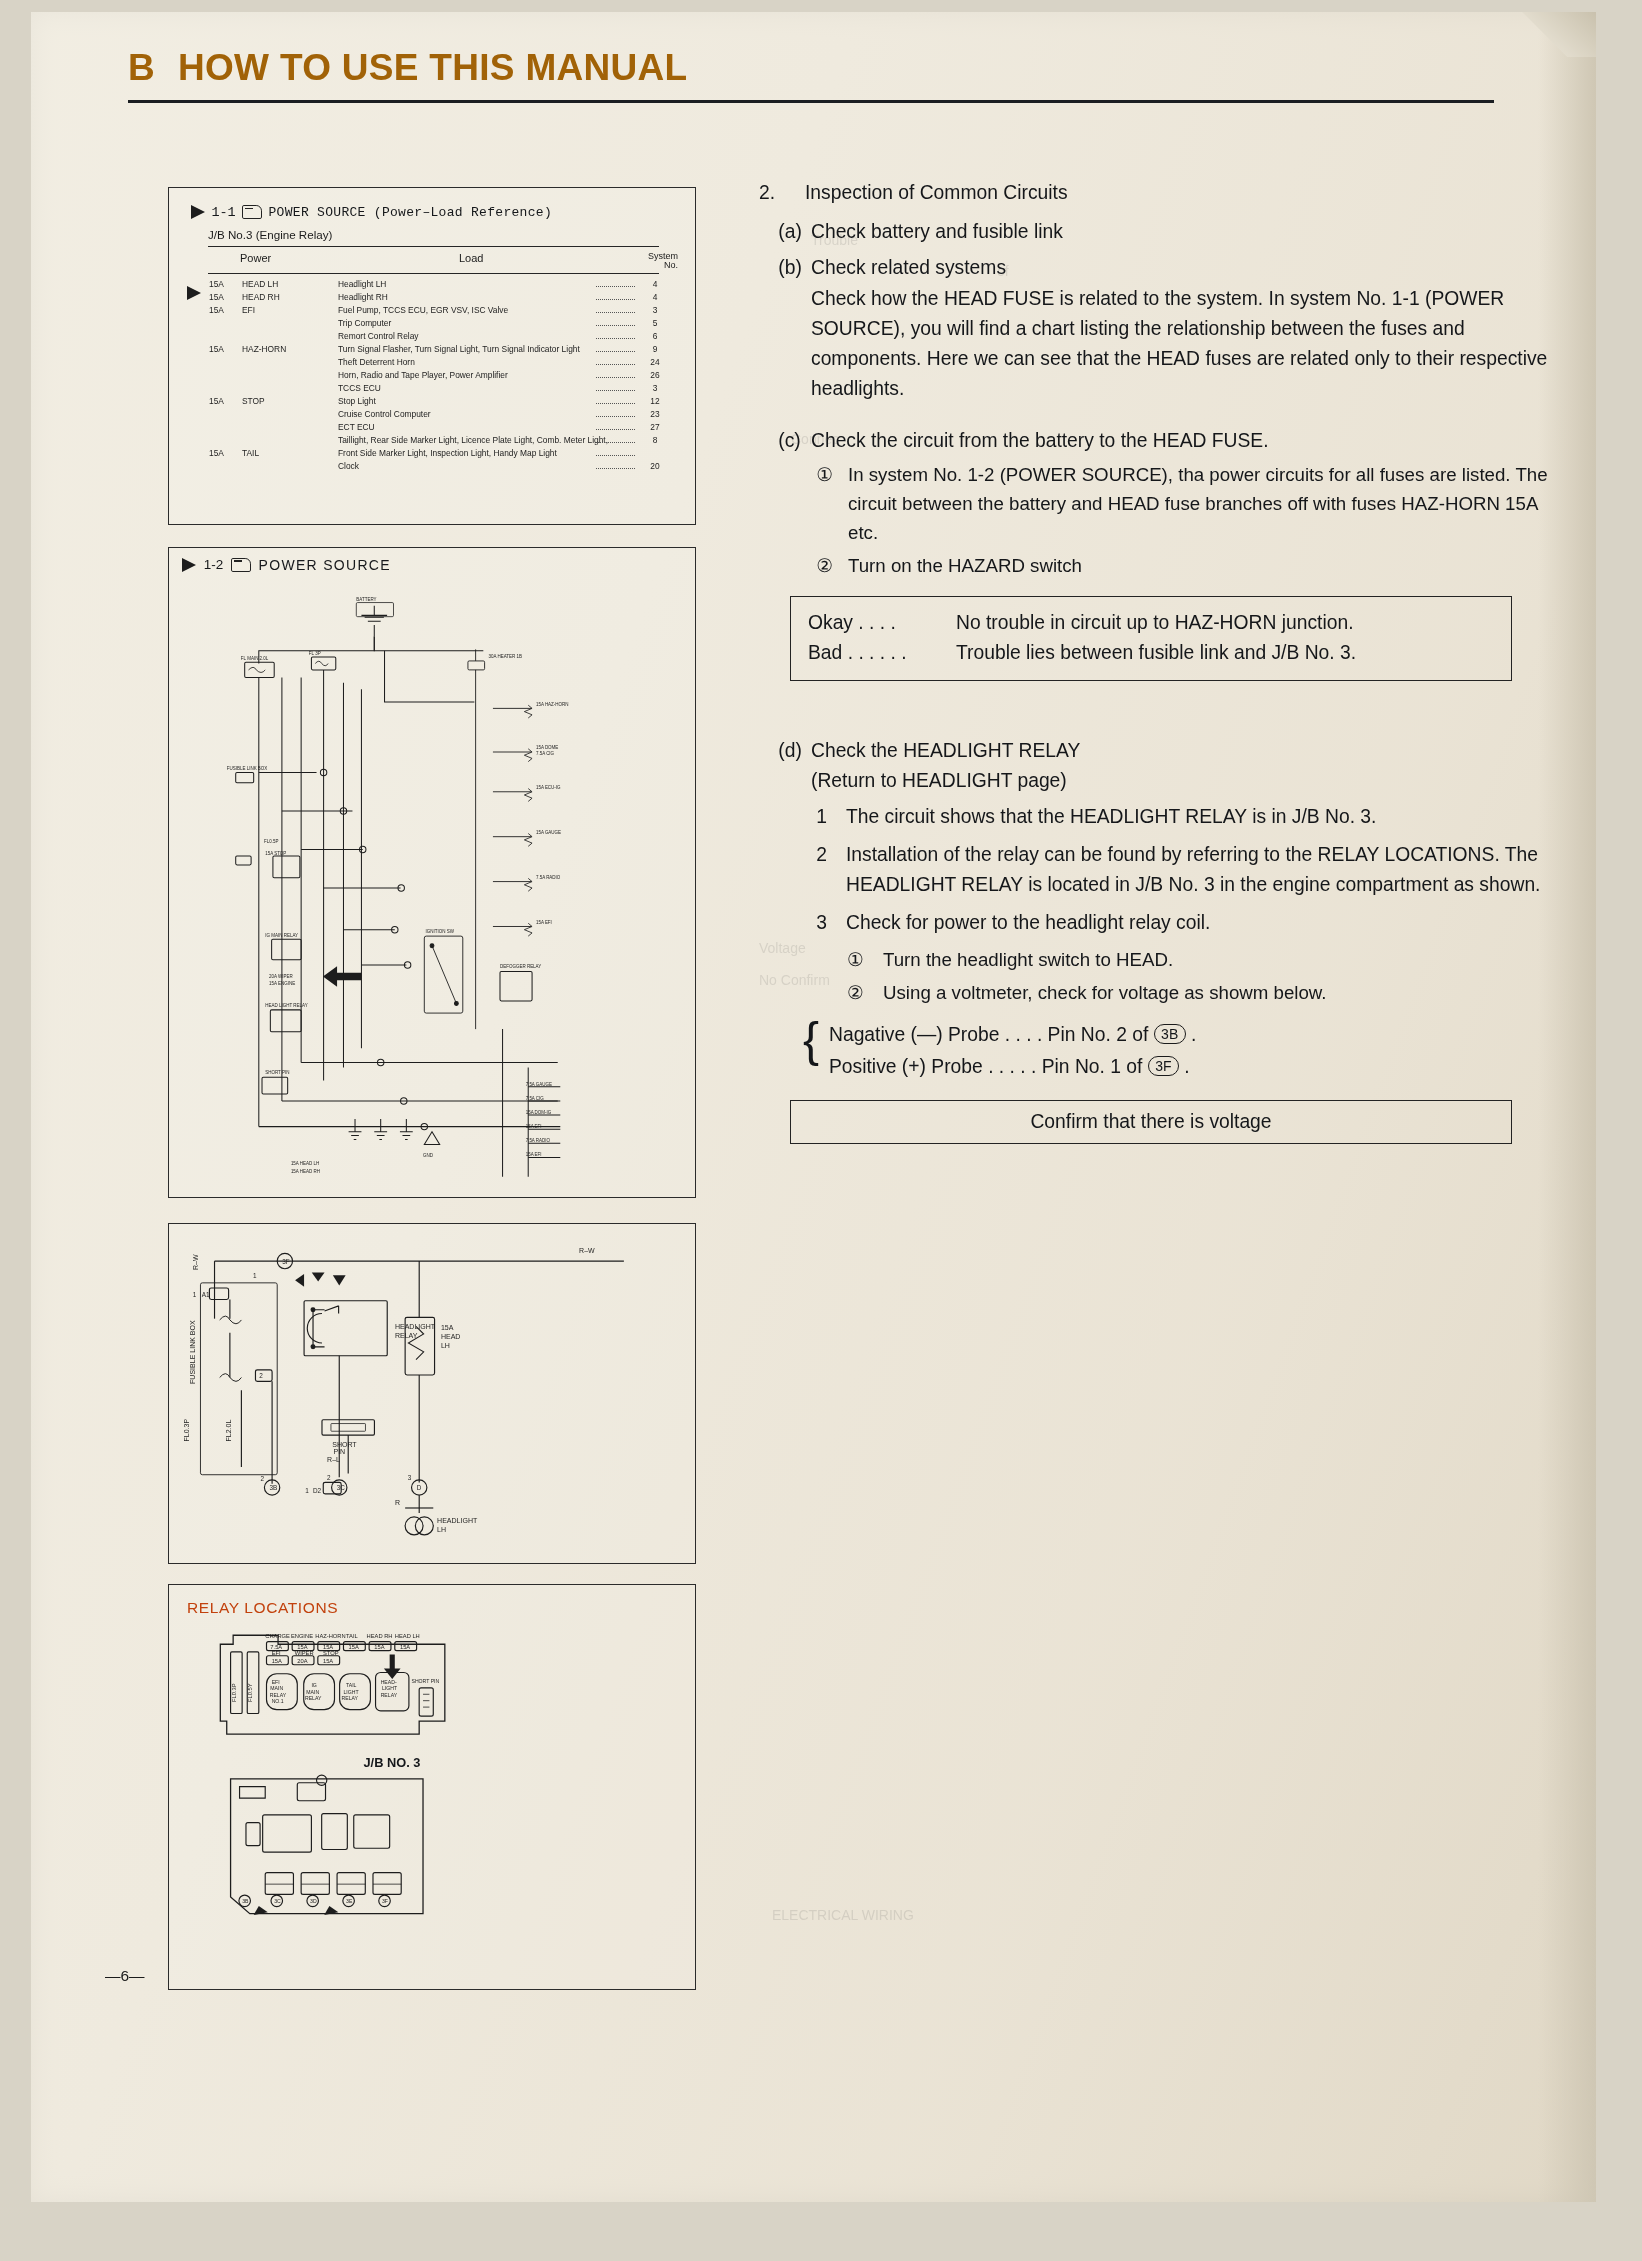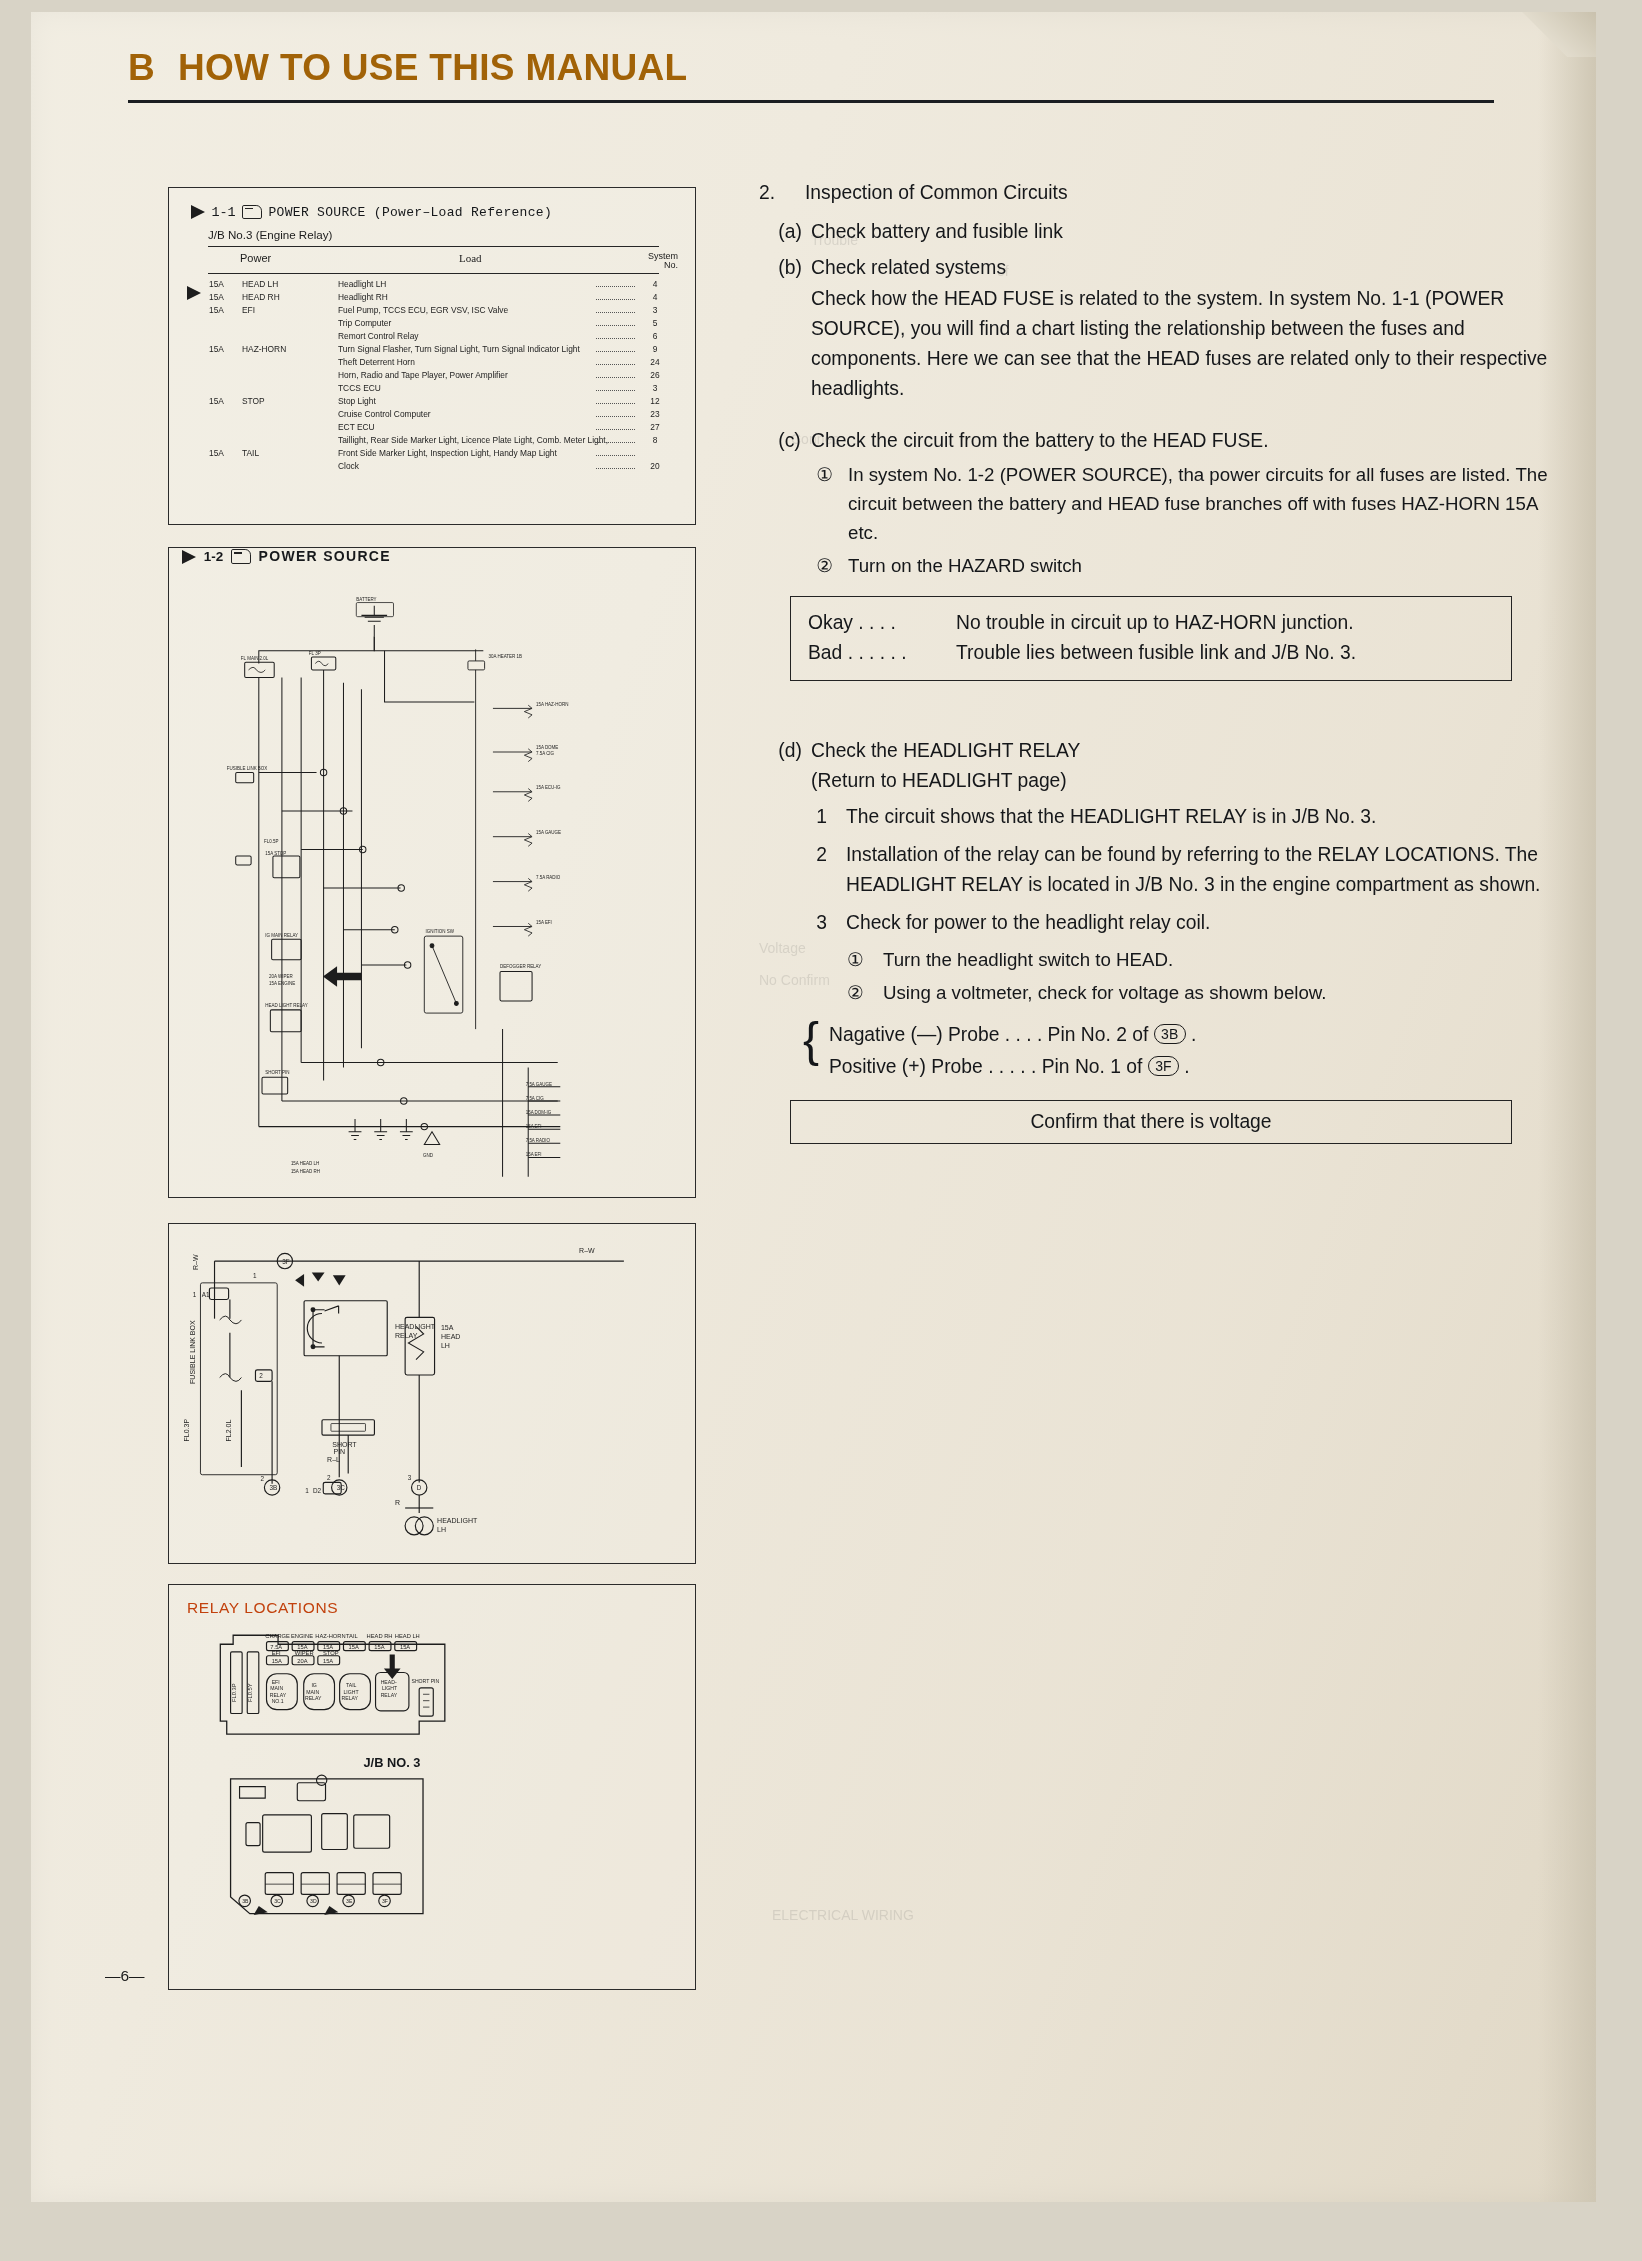--- a/index.html
+++ b/index.html
@@ -64,35 +64,35 @@
   .sys-num{font-size:13.5px;color:#16181b;}
   .book-ico{
     display:inline-block;width:18px;height:12.2px;border:1.3px solid #222;border-radius:1.9px 5.8px 1.9px 1.9px;
     position:relative;
   }
   .book-ico:after{content:"";position:absolute;left:1.9px;top:1.9px;width:8.4px;height:1.3px;background:#222;}
   .p11-title{font-size:13px;letter-spacing:0.3px;color:#16181b;}
   .p11-sub{position:absolute;left:39px;top:40px;font-size:11.6px;color:#1a1a1a;}
   .p11-colhdr{position:absolute;left:39px;top:64px;width:451px;font-size:11px;color:#1a1a1a;}
   .p11-colhdr .c-pow{position:absolute;left:32px;}
-  .p11-colhdr .c-load{position:absolute;left:251px;font-family:Liberation Serif, serif;}
+  .p11-colhdr .c-load{position:absolute;left:251px;}
   .p11-colhdr .c-sys{position:absolute;left:425px;text-align:right;width:45px;font-size:9px;line-height:1.1;}
   .rule-thin{position:absolute;height:1.3px;background:#262626;}
   .arrow-side{position:absolute;left:18px;top:98px;}
   .p11-rows{position:absolute;left:40px;top:90px;width:451px;font-size:8.4px;color:#1d1d1d;}
   .p11-rows .row{position:relative;height:13px;line-height:13px;white-space:nowrap;}
   .p11-rows .amp{position:absolute;left:0;width:28px;}
   .p11-rows .pw{position:absolute;left:33px;width:84px;}
   .p11-rows .ld{position:absolute;left:129px;}
   .p11-rows .dots{position:absolute;left:387px;width:39px;border-bottom:0.6px dotted #555;top:8.4px;}
   .p11-rows .sys{position:absolute;left:433px;width:26px;text-align:center;}
 
   
   #panel-12{left:137px;top:535px;width:528px;height:651px;}
-  .p12-head{position:absolute;left:13px;top:0;display:flex;align-items:flex-end;gap:7.7px;font-weight:bold;}
+  .p12-head{position:absolute;left:13px;top:9px;display:flex;align-items:center;gap:7.7px;}
   .p12-title{font-size:14px;letter-spacing:1.3px;color:#17191c;}
   #schematic{position:absolute;left:0;top:31px;width:100%;height:618px;}
 
   
   #panel-hl{left:137px;top:1211px;width:528px;height:341px;}
   #hlsvg{position:absolute;left:0;top:0;width:100%;height:100%;}
 
   
   #panel-rl{left:137px;top:1572px;width:528px;height:406px;}
   .rl-title{position:absolute;left:18px;top:14px;font-size:15.5px;letter-spacing:0.6px;color:#c2410c;}

